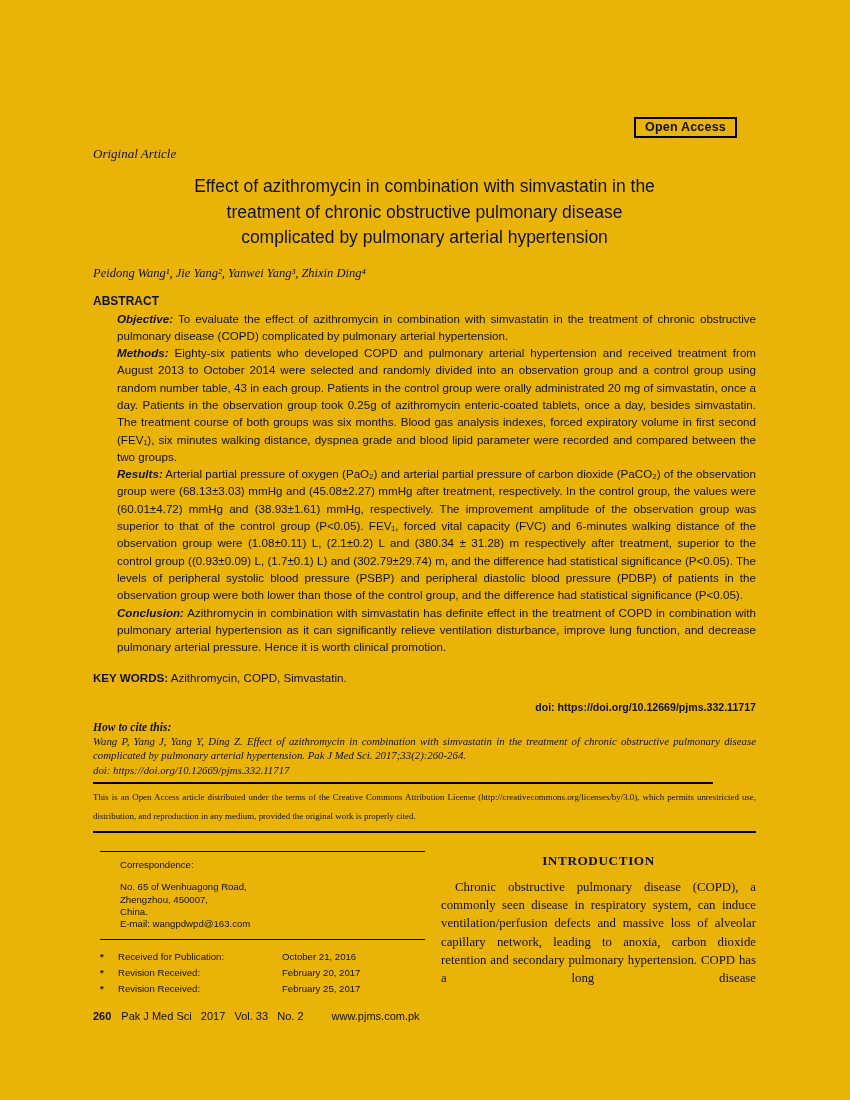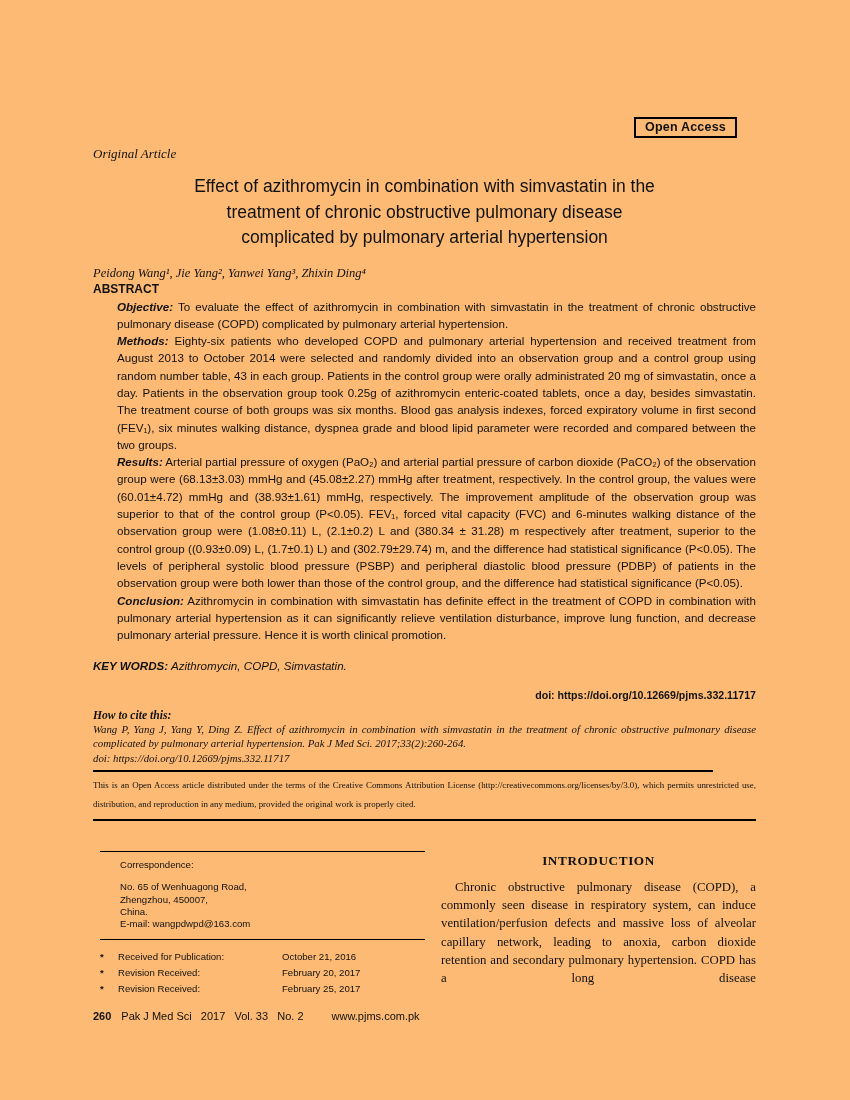--- a/index.html
+++ b/index.html
@@ -1,31 +1,31 @@
 <!DOCTYPE html>
 <html><head>
 <meta charset="utf-8">
 <style>
   * { margin:0; padding:0; box-sizing:border-box; }
   html,body { background:#ffffff; }
   body { width:850px; height:1100px; font-family:"Liberation Sans", sans-serif; color:#111; }
-  .page { position:relative; width:850px; height:1100px; background:#fdba74; overflow:hidden; padding:146px 94px 0 93px; }
+  .page { position:relative; width:850px; height:1100px; background:#eab308; overflow:hidden; padding:146px 94px 0 93px; }
 
   .badge { position:absolute; top:117px; left:634px; border:2px solid #000; padding:1px 9px 2px; font-weight:bold; font-size:12.5px; letter-spacing:0.2px; }
 
   .article-type { font-family:"Liberation Serif", serif; font-style:italic; font-weight:normal; font-size:13px; }
 
   .title { margin-top:12px; text-align:center; font-size:17.5px; line-height:25.5px; font-weight:normal; }
 
   .authors { margin-top:15px; text-align:left; font-family:"Liberation Serif", serif; font-style:italic; font-size:12.5px; }
 
-  .abstract-heading { margin-top:1px; font-weight:bold; font-size:12px; margin-bottom:2px; }
+  .abstract-heading { margin-top:13px; font-weight:bold; font-size:12px; margin-bottom:2px; }
   .abs-p { font-size:11.6px; line-height:17.3px; text-align:justify;margin-left:24px; }
   .abs-label { font-weight:bold; font-style:italic; }
-  .keywords { margin-top:16px; font-size:11.6px;font-style:italic; }
+  .keywords { margin-top:16px; font-size:11.6px; }
   .kw-label { font-weight:bold; }
 
   .doi-line { margin-top:17px; text-align:right; font-weight:bold; font-size:10.6px; }
 
   .cite-heading { margin-top:8px; font-family:"Liberation Serif", serif; font-style:italic; font-weight:bold; font-size:11.6px; margin-bottom:1px; }
   .cite-text { font-family:"Liberation Serif", serif; font-style:italic; font-size:10.8px; line-height:13.6px; text-align:justify; }
   .cite-doi { font-family:"Liberation Serif", serif; font-style:italic; font-size:10.8px; margin-top:1px; }
 
   .rule-partial { margin-top:6px; width:620px; border-top:2.5px solid #000; }
   .license { margin-top:4px; font-size:8.9px; line-height:19px; text-align:justify; font-family:"Liberation Serif", serif; }

